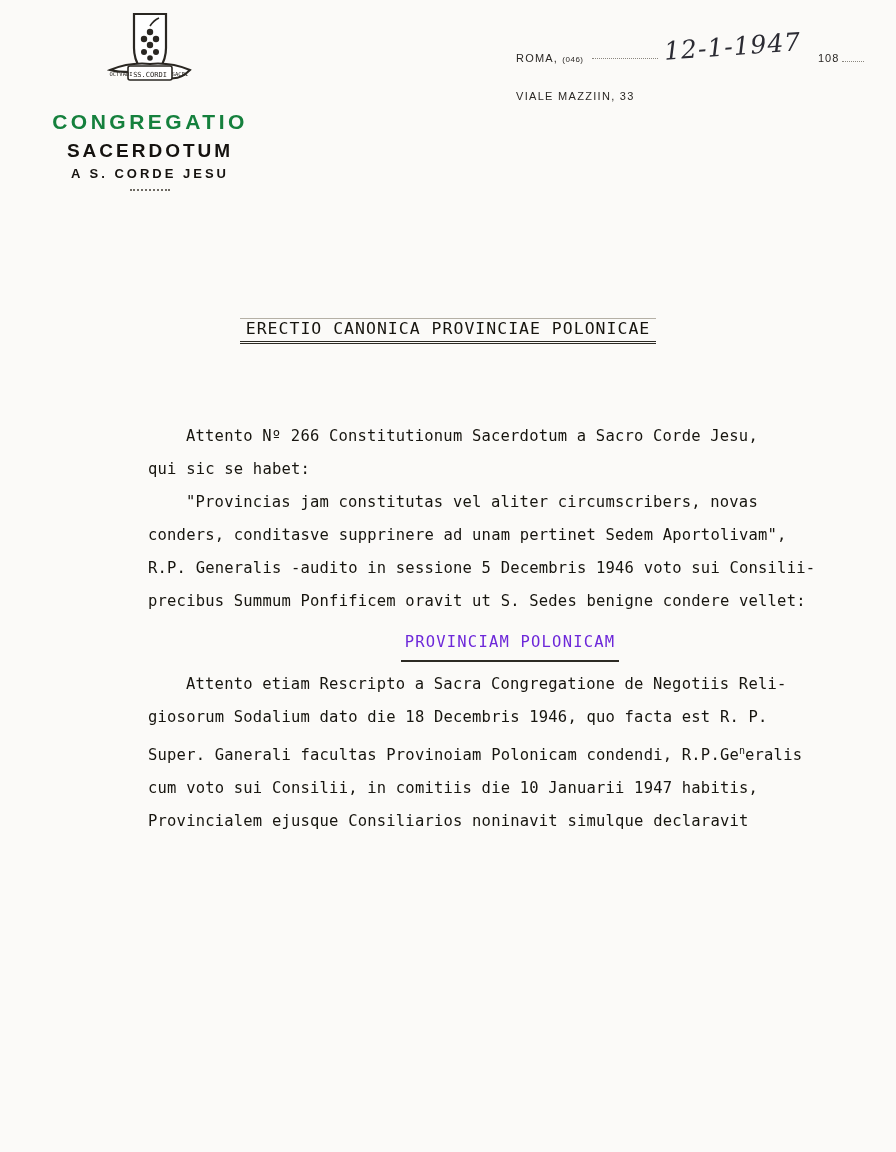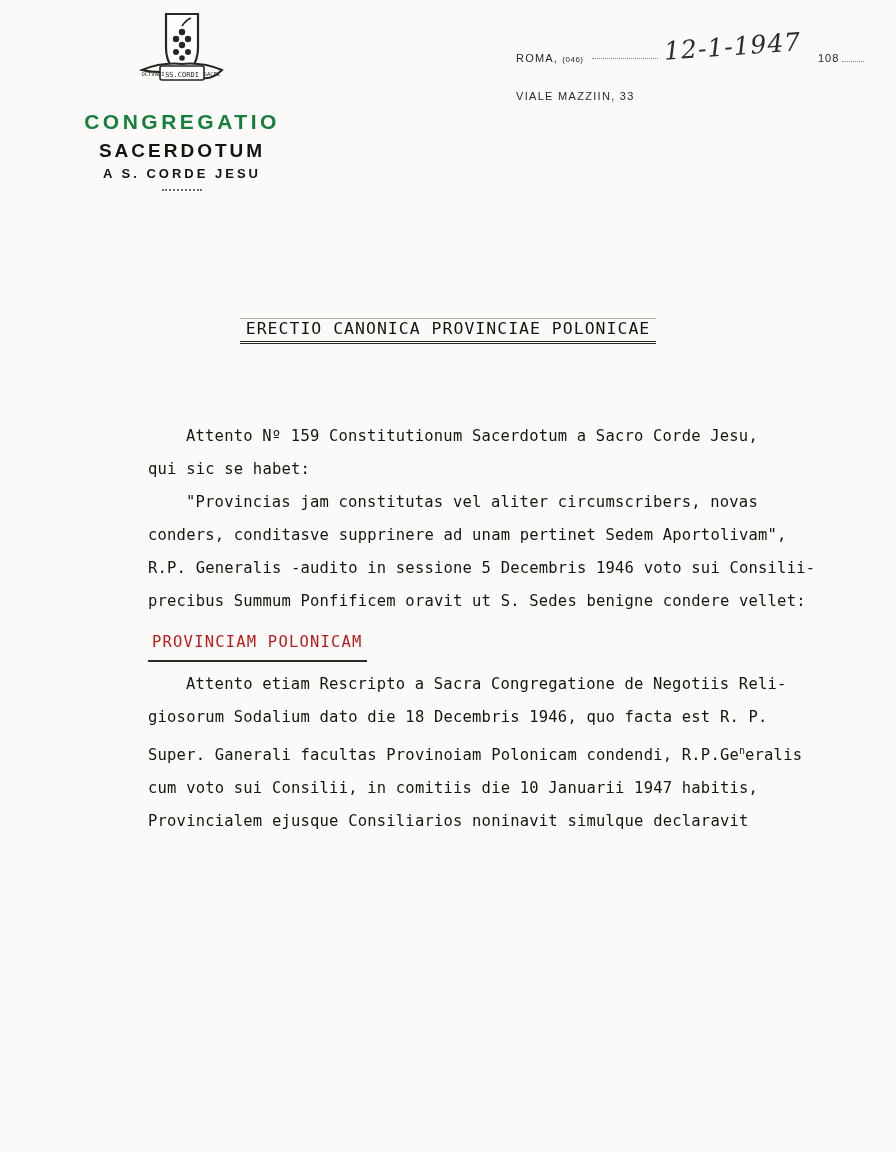--- a/index.html
+++ b/index.html
@@ -21,21 +21,20 @@
     background: #fbfaf8;
   }
 
   
   .letterhead {
     position: absolute;
     left: 0;
     top: 8px;
     width: 300px;
     text-align: center;
-    padding-left: 32px;
   }
   .crest {
     width: 92px;
     height: 96px;
     margin: 0 auto 6px auto;
     position: relative;
   }
   .crest svg { display:block; }
 
   .lh-line1 {
@@ -147,25 +146,25 @@
     margin: 0 0 0 0;
     font-size: 15.5px;
     line-height: 33px;
     letter-spacing: .2px;
     color: #17150f;
     white-space: pre-wrap;
   }
   .indent { text-indent: 38px; }
 
   .subtitle {
-    text-align: left;
+    text-align: center;
     font-size: 15.5px;
     line-height: 33px;
     letter-spacing: 1.2px;
-    color: #b91c1c;
+    color: #6d28d9;
     margin: 8px 0 6px 0;
   }
   .subtitle span {
     display: inline-block;
     border-bottom: 2px solid #2c2a24;
     padding: 0 4px 1px 4px;
   }
 
   .sup-ins {
     font-size: 10px;
@@ -219,21 +218,21 @@
 
   <div class="year193">
     <span>108</span><span class="dots2"></span>
   </div>
 
   <div class="doc-title">
     <span class="inner">ERECTIO  CANONICA  PROVINCIAE  POLONICAE</span>
   </div>
 
   <div class="body">
-    <p class="indent">Attento Nº 159 Constitutionum Sacerdotum a Sacro Corde Jesu,</p>
+    <p class="indent">Attento Nº 266 Constitutionum Sacerdotum a Sacro Corde Jesu,</p>
     <p>qui sic se habet:</p>
     <p class="indent">"Provincias jam constitutas vel aliter circumscribers, novas</p>
     <p>conders, conditasve supprinere ad unam pertinet Sedem Aportolivam",</p>
     <p>R.P. Generalis -audito in sessione 5 Decembris 1946 voto sui Consilii-</p>
     <p>precibus Summum Ponfificem oravit ut S. Sedes benigne condere vellet:</p>
 
     <div class="subtitle">
       <span>PROVINCIAM  POLONICAM</span>
     </div>
 

